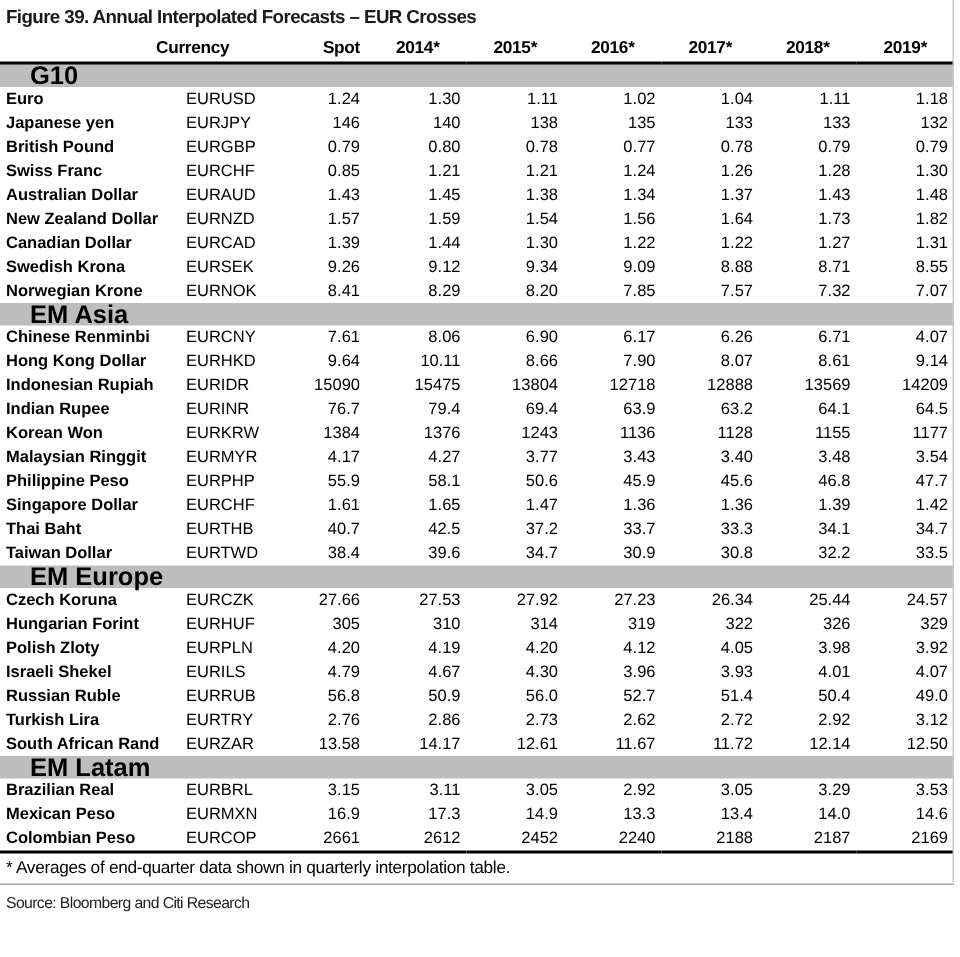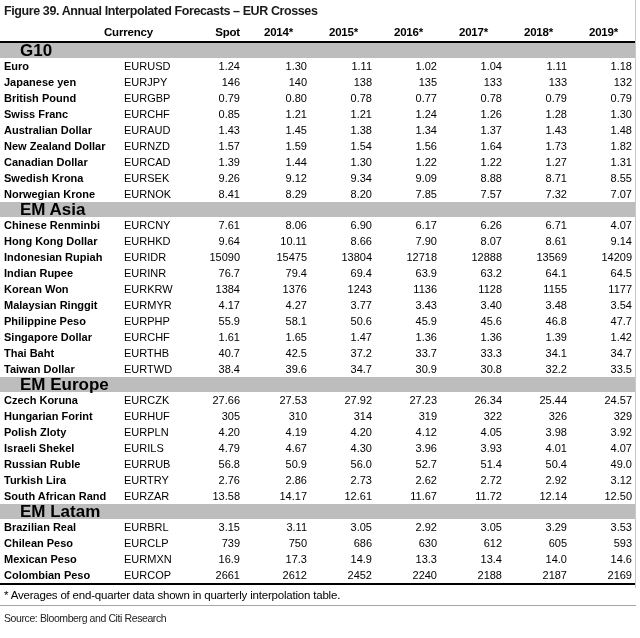--- a/index.html
+++ b/index.html
@@ -415,31 +415,20 @@
           <td class="c-cur">EURBRL</td>
           <td class="c-spot">3.15</td>
           <td class="c-year">3.11</td>
           <td class="c-year">3.05</td>
           <td class="c-year">2.92</td>
           <td class="c-year">3.05</td>
           <td class="c-year">3.29</td>
           <td class="c-year">3.53</td>
         </tr>
         <tr>
-          <td class="c-name">Chilean Peso</td>
-          <td class="c-cur">EURCLP</td>
-          <td class="c-spot">739</td>
-          <td class="c-year">750</td>
-          <td class="c-year">686</td>
-          <td class="c-year">630</td>
-          <td class="c-year">612</td>
-          <td class="c-year">605</td>
-          <td class="c-year">593</td>
-        </tr>
-        <tr>
           <td class="c-name">Mexican Peso</td>
           <td class="c-cur">EURMXN</td>
           <td class="c-spot">16.9</td>
           <td class="c-year">17.3</td>
           <td class="c-year">14.9</td>
           <td class="c-year">13.3</td>
           <td class="c-year">13.4</td>
           <td class="c-year">14.0</td>
           <td class="c-year">14.6</td>
         </tr>

